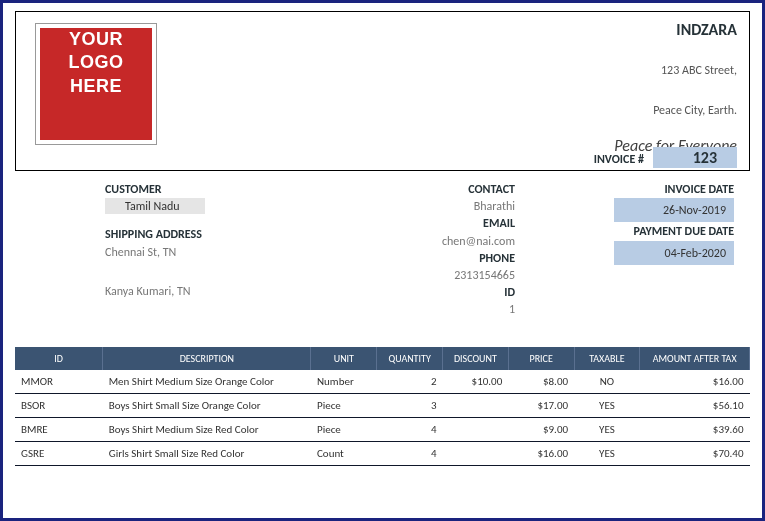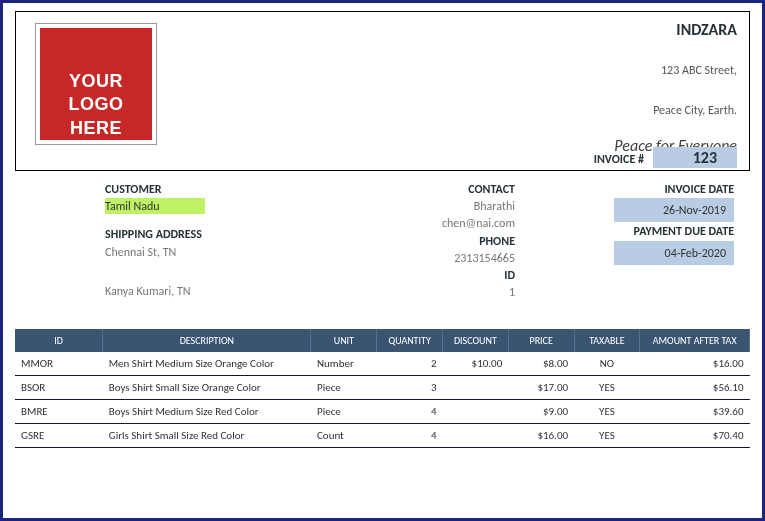--- a/index.html
+++ b/index.html
@@ -1,33 +1,33 @@
 <!DOCTYPE html>
 <html><head>
 <meta charset="utf-8">
 <style>
   * { box-sizing: border-box; margin: 0; padding: 0; }
   body { font-family: Calibri, Arial, sans-serif; font-size: 12px; color: #333; background: #fff; }
   .page { width: 765px; height: 521px; border: 3px solid #1a237e; padding: 8px 12px; position: relative; }
   .header-box { border: 1px solid #000; padding: 8px 12px 4px 12px; margin-bottom: 6px; position: relative; height: 160px; }
-  .logo-box { position: absolute; left: 20px; top: 12px; width: 120px; height: 120px; background: #c62828; border: 4px solid #fff; box-shadow: 0 0 0 1px #999; display: flex; align-items: flex-end; justify-content: center; text-align: center; color: #fff; font-weight: bold; font-size: 18px; line-height: 1.3; font-family: Arial, sans-serif; letter-spacing: 0.5px; }
+  .logo-box { position: absolute; left: 20px; top: 12px; width: 120px; height: 120px; background: #c62828; border: 4px solid #fff; box-shadow: 0 0 0 1px #999; display: flex; align-items: flex-start; justify-content: center; text-align: center; color: #fff; font-weight: bold; font-size: 18px; line-height: 1.3; font-family: Arial, sans-serif; letter-spacing: 0.5px; }
   .header-right { position: absolute; right: 12px; top: 6px; text-align: right; }
   .invoice-title { font-size: 36px; font-weight: bold; color: #263238; letter-spacing: 1px; }
   .company-name { font-size: 16px; font-weight: bold; color: #263238; margin-top: 2px; }
   .company-addr { font-size: 12px; color: #555; line-height: 1.3; margin-top: 24px; }
   .tagline { font-style: italic; color: #404040; margin-top: 18px; font-size: 16px; }
   .invoice-num-row { position: absolute; bottom: 2px; right: 12px; text-align: right; }
   .invoice-num-label { font-size: 12px; color: #263238; font-weight: bold; display: inline-block; margin-right: 6px; margin-top: 42px; }
   .invoice-num-val { font-size: 16px; font-weight: bold; color: #263238; background: #b8cce4; display: inline-block; padding: 1px 20px 1px 40px; }
   .details { display: flex; padding: 4px 12px 10px 90px; }
   .col-left { width: 210px; }
   .col-mid { width: 200px; text-align: right; }
   .col-right { flex: 1; text-align: right; padding-right: 4px; }
   .label-strong { font-weight: bold; color: #263238; font-size: 12px; }
-  .hl { background: #bef264; display: inline-block; padding: 0 0; min-width: 100px; text-align: left; }
+  .hl { background: #e5e5e5; display: inline-block; padding: 0 20px; min-width: 100px; text-align: left; }
   .hl-right { background: #b8cce4; display: inline-block; padding: 4px 8px; min-width: 120px; text-align: right; }
   .val-gray { color: #777; }
   .col-left > div, .col-mid > div, .col-right > div { margin-bottom: 1px; line-height: 1.35; }
   .spacer { height: 10px; }
   table.items { width: 100%; border-collapse: collapse; margin-top: 18px; font-size: 11px; }
   table.items th { background: #3b5472; color: #fff; font-weight: normal; padding: 5px 6px; font-size: 10px; text-align: center; border-right: 1px solid #5a7090; }
   table.items th:first-child { text-align: center; width: 80px; }
   table.items th:nth-child(2) { text-align: center; width: 190px; }
   table.items td { padding: 5px 6px; border-bottom: 1px solid #0f172a; color: #333; }
   table.items td.id { text-align: left; }
@@ -65,20 +65,21 @@
       <div class="spacer"></div>
       <div class="label-strong">SHIPPING ADDRESS</div>
       <div class="val-gray">Chennai St, TN</div>
       <div class="spacer"></div>
       <div class="spacer"></div>
       <div class="val-gray">Kanya Kumari, TN</div>
     </div>
     <div class="col-mid">
       <div class="label-strong">CONTACT</div>
       <div class="val-gray">Bharathi</div>
+      <div class="label-strong">EMAIL</div>
       <div class="val-gray">chen@nai.com</div>
       <div class="label-strong">PHONE</div>
       <div class="val-gray">2313154665</div>
       <div class="label-strong">ID</div>
       <div class="val-gray">1</div>
     </div>
     <div class="col-right">
       <div class="label-strong">INVOICE DATE</div>
       <div><span class="hl-right">26-Nov-2019</span></div>
       <div class="label-strong">PAYMENT DUE DATE</div>

